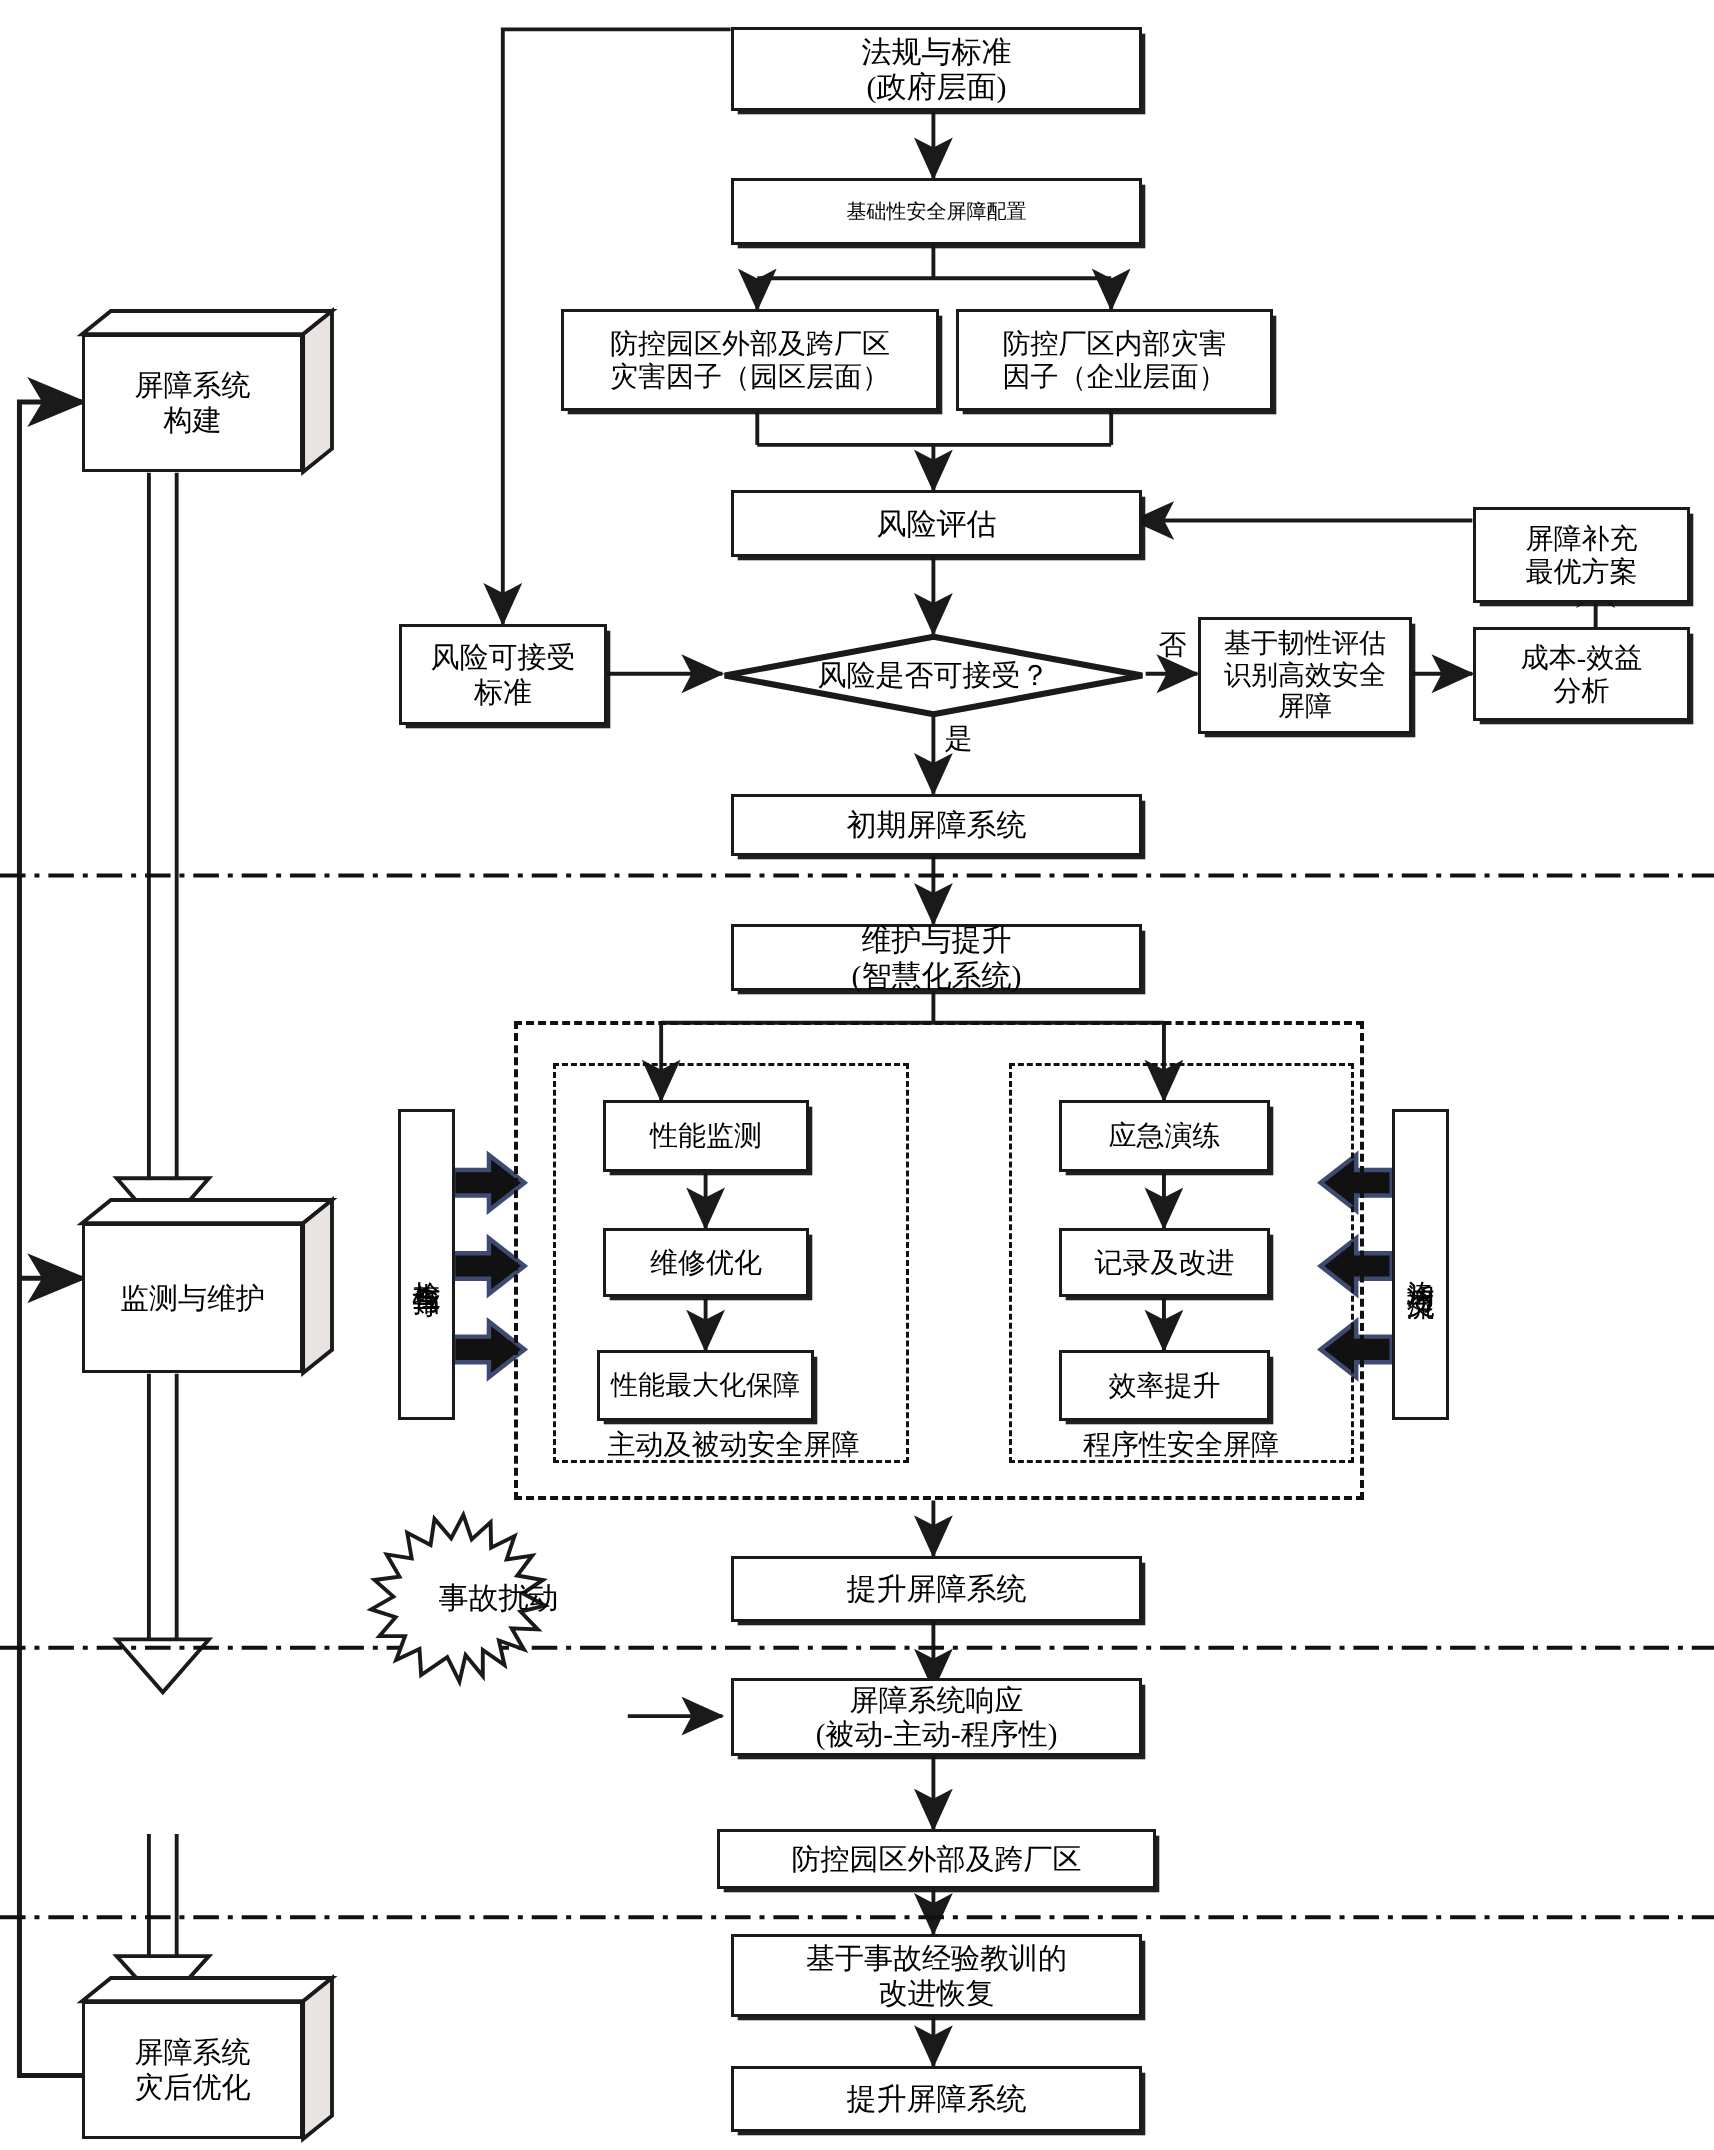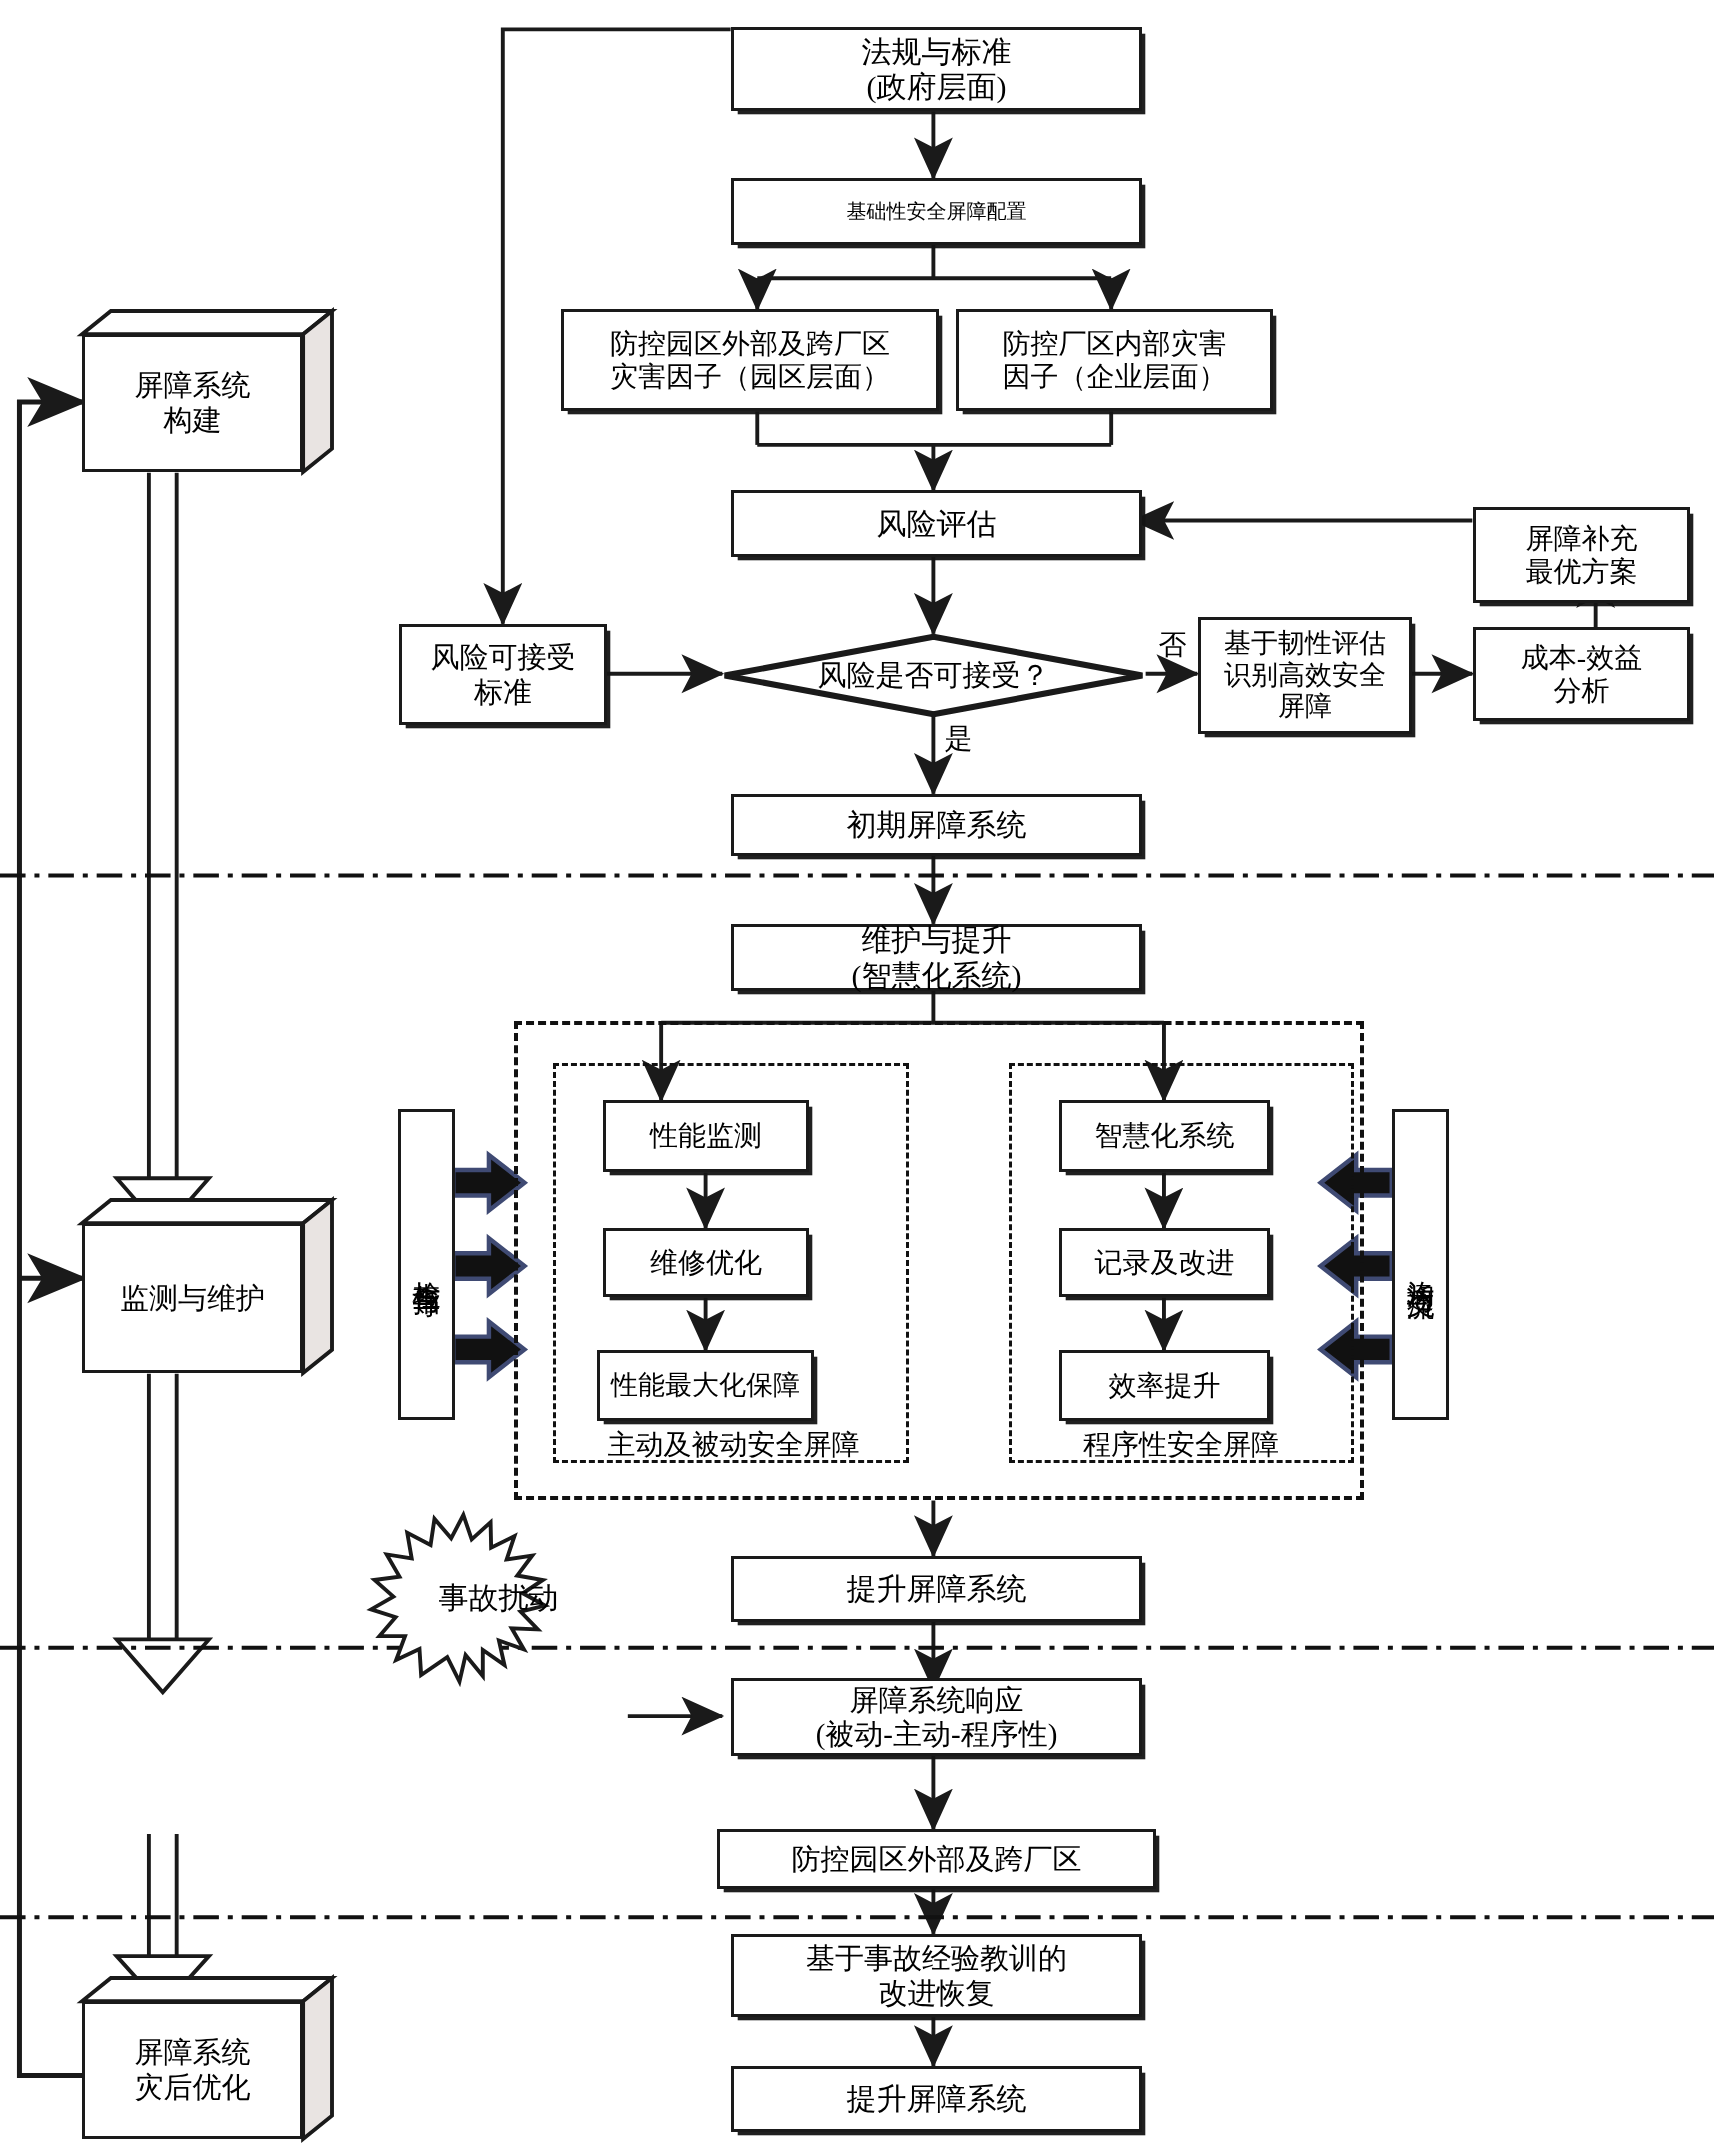--- a/index.html
+++ b/index.html
@@ -226,21 +226,21 @@
 
   <div class="dashframe inner" style="left:553px;top:1063px;width:356px;height:400px;"></div>
 
   <div class="dashframe inner" style="left:1009px;top:1063px;width:345px;height:400px;"></div>
 
   <div class="box shadow" style="left:603px;top:1100px;width:206px;height:72px;font-size:28px;">性能监测</div>
   <div class="box shadow" style="left:603px;top:1228px;width:206px;height:69px;font-size:28px;">维修优化</div>
   <div class="box shadow" style="left:597px;top:1350px;width:217px;height:71px;font-size:27px;">性能最大化保障</div>
   <div class="lbl" style="left:561px;top:1428px;width:345px;font-size:28px;">主动及被动安全屏障</div>
 
-  <div class="box shadow" style="left:1059px;top:1100px;width:211px;height:72px;font-size:28px;">智慧化系统</div>
+  <div class="box shadow" style="left:1059px;top:1100px;width:211px;height:72px;font-size:28px;">应急演练</div>
   <div class="box shadow" style="left:1059px;top:1228px;width:211px;height:69px;font-size:28px;">记录及改进</div>
   <div class="box shadow" style="left:1059px;top:1350px;width:211px;height:71px;font-size:28px;">效率提升</div>
   <div class="lbl" style="left:1017px;top:1428px;width:328px;font-size:28px;">程序性安全屏障</div>
 
   <div class="box" style="left:398px;top:1109px;width:57px;height:311px;">
     <span class="vert" style="font-size:28px;">检查与指导</span>
   </div>
 
   <div class="box" style="left:1392px;top:1109px;width:57px;height:311px;">
     <span class="vert" style="font-size:28px;">沟通与交流</span>

